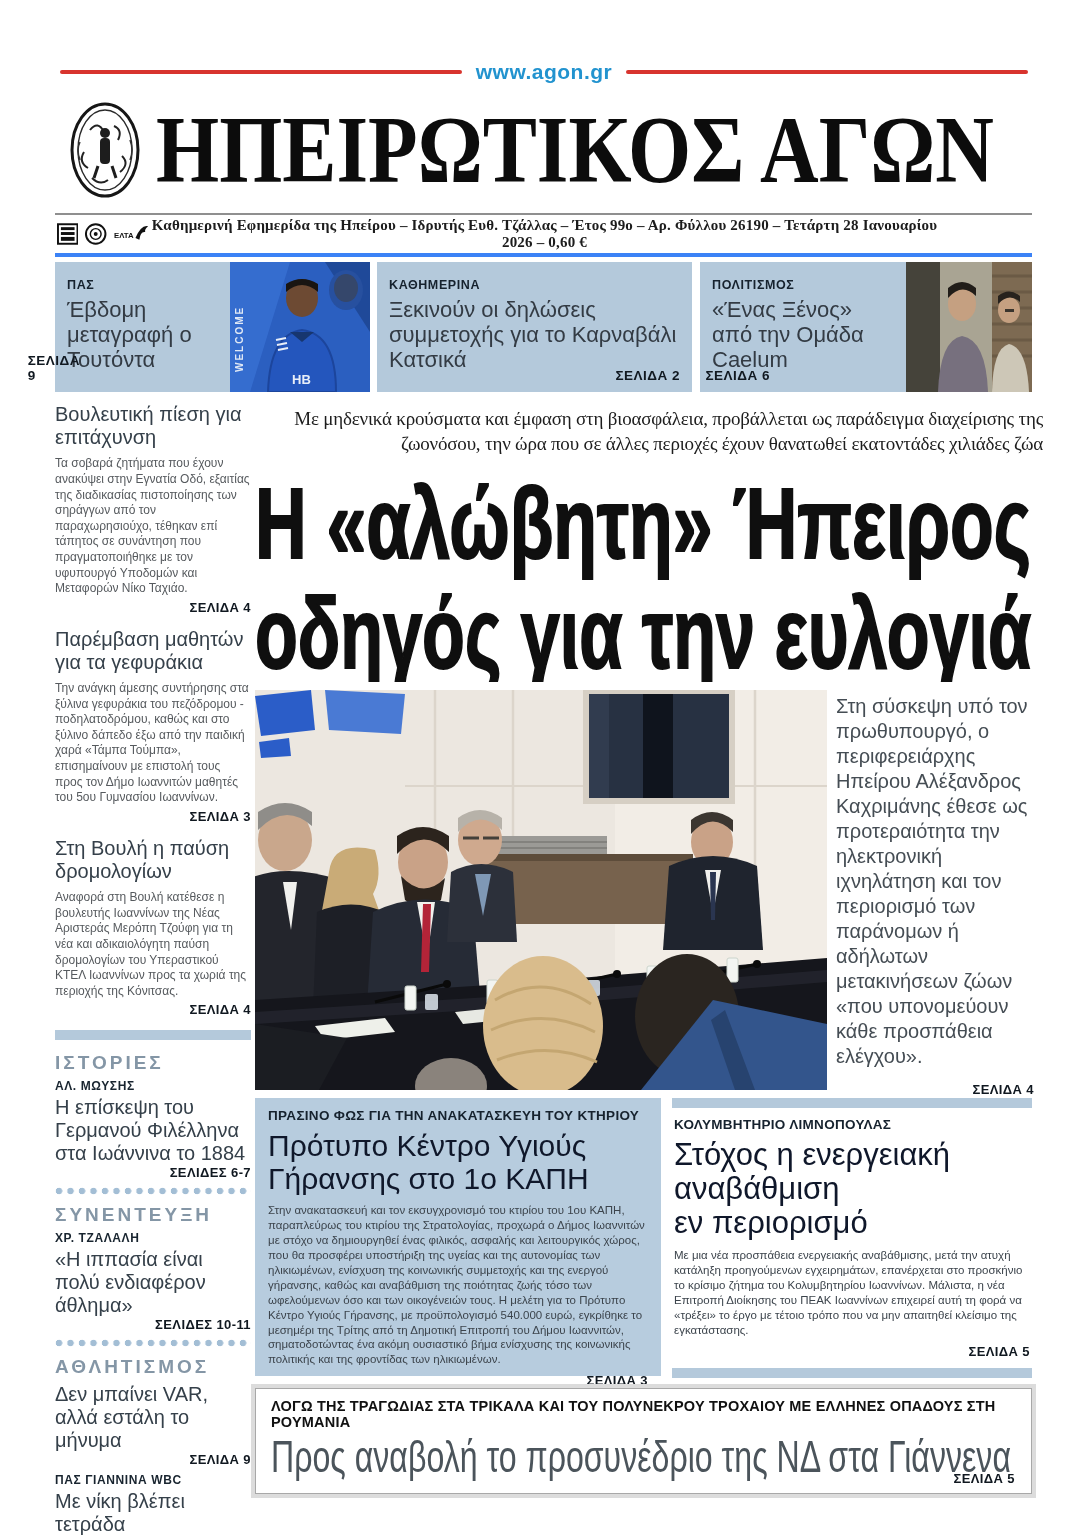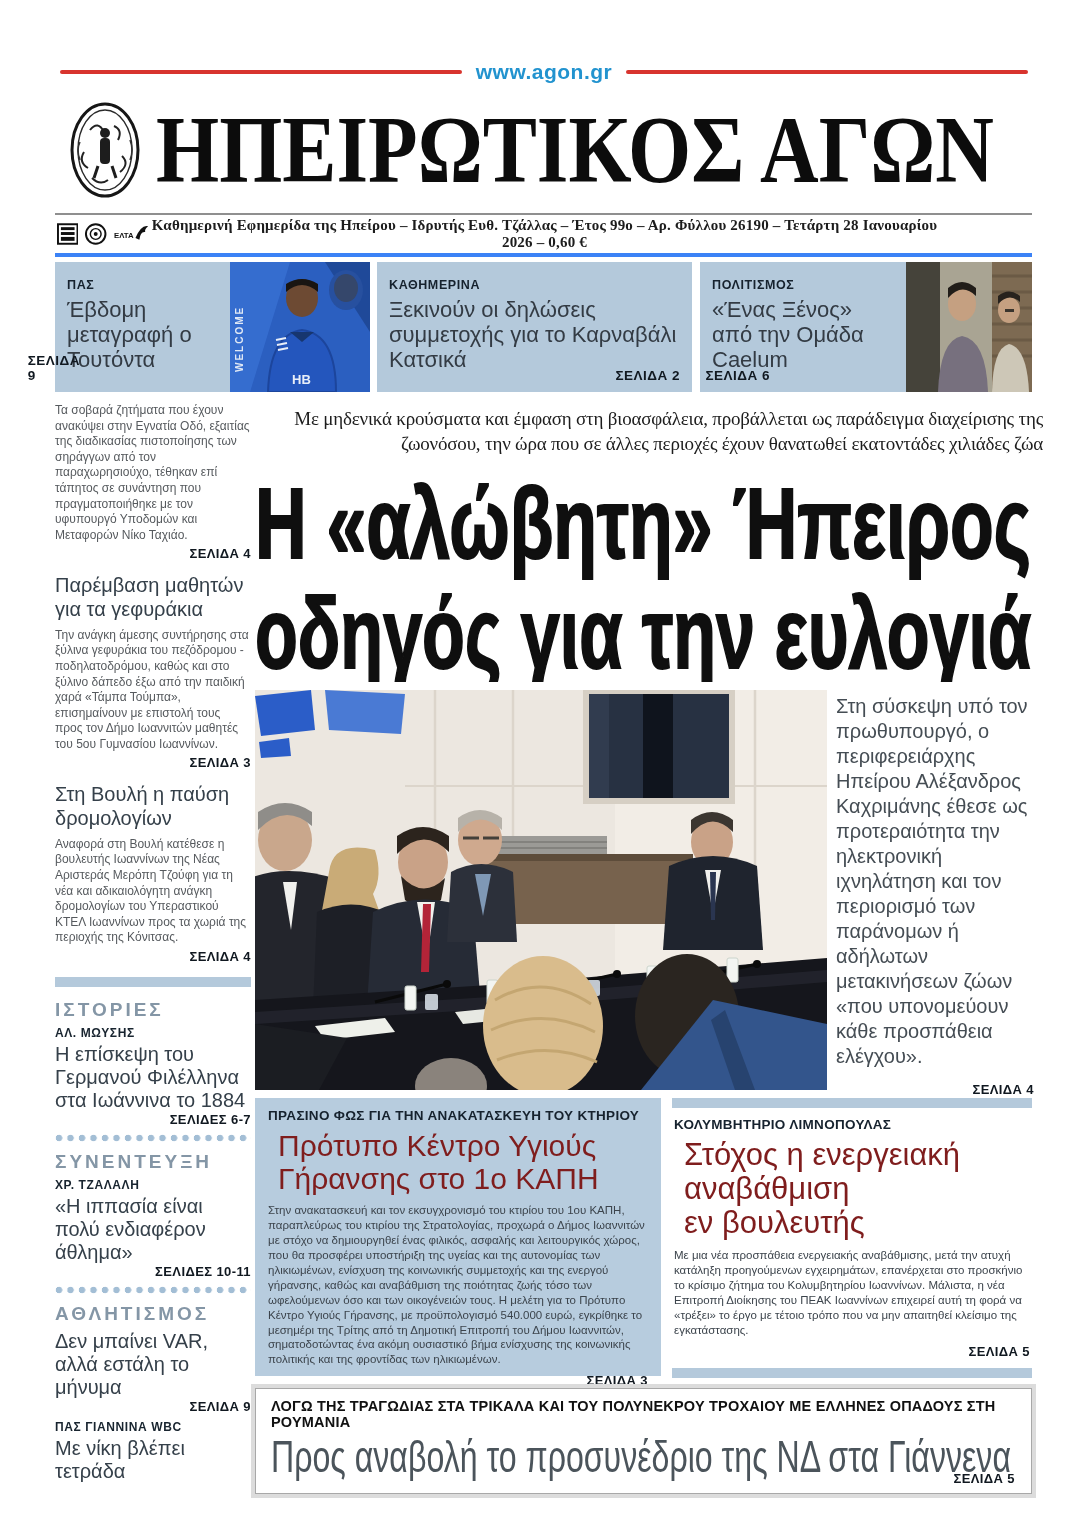--- a/index.html
+++ b/index.html
@@ -41,21 +41,21 @@
   .lede{position:absolute;left:255px;top:406px;width:788px;font-family:"Liberation Serif",serif;
         font-size:19px;color:#1d1d1d;line-height:1.34;letter-spacing:-0.2px;text-align:right;}
   .headline{position:absolute;left:253px;top:466px;}
   .photo{position:absolute;left:255px;top:690px;width:572px;height:400px;overflow:hidden;}
   .sidecol{position:absolute;left:836px;top:694px;width:198px;font-size:20px;color:#454d54;line-height:25px;}
   .sidecol .lc-page{margin-top:8px;}
   
   .box-kaph{position:absolute;left:255px;top:1098px;width:406px;height:278px;background:#b7ccde;
             box-sizing:border-box;padding:10px 13px;}
   .b-kicker{font-size:13.5px;font-weight:bold;color:#16222e;letter-spacing:.3px;}
-  .b-title{font-size:30px;color:#7f1d1d;line-height:1.1;margin:6px 0 8px 10px;}
+  .b-title{font-size:30px;color:#0f172a;line-height:1.1;margin:6px 0 8px 0;}
   .b-body{font-size:11.5px;color:#3c444c;line-height:1.3;}
   .b-page{font-size:13px;font-weight:bold;color:#101820;text-align:right;letter-spacing:.4px;margin-top:6px;}
   .box-pool{position:absolute;left:672px;top:1098px;width:360px;height:278px;box-sizing:border-box;}
   .box-pool .inner{padding:9px 2px 0 2px;}
   
   .banner{position:absolute;left:255px;top:1388px;width:777px;height:106px;box-sizing:border-box;
           background:#ffffff;border:1px solid #a8a8a8;box-shadow:0 0 0 4px #dcdcdc;padding:9px 15px;}
   .bn-kicker{font-size:14.5px;font-weight:bold;color:#111;letter-spacing:.2px;}
   .bn-page{position:absolute;right:16px;bottom:7px;font-size:13px;font-weight:bold;color:#101820;letter-spacing:.4px;}
 </style>
@@ -152,31 +152,32 @@
       <path d="M32 130 q2 -52 24 -56 q24 4 26 56 z" fill="#77707e"></path>
       <ellipse cx="103" cy="48" rx="11" ry="13" fill="#c5a081"></ellipse>
       <path d="M92 42 q11 -12 22 -2 l0 -6 q-11 -9 -22 0 z" fill="#27221d"></path>
       <path d="M86 130 q1 -44 17 -48 q18 4 20 48 z" fill="#cdc7b7"></path>
       <rect x="99" y="47" width="9" height="3" fill="#3a342d"></rect>
     </svg>
   </div>
 
   <div class="leftcol">
     <div>
+      <div class="lc-title">Βουλευτική πίεση για επιτάχυνση</div>
       <div class="lc-body">Τα σοβαρά ζητήματα που έχουν ανακύψει στην Εγνατία Οδό, εξαιτίας της διαδικασίας πιστοποίησης των σηράγγων από τον παραχωρησιούχο, τέθηκαν επί τάπητος σε συνάντηση που πραγματοποιήθηκε με τον υφυπουργό Υποδομών και Μεταφορών Νίκο Ταχιάο.</div>
       <div class="lc-page">ΣΕΛΙΔΑ 4</div>
     </div>
     <div>
       <div class="lc-title">Παρέμβαση μαθητών για τα γεφυράκια</div>
       <div class="lc-body">Την ανάγκη άμεσης συντήρησης στα ξύλινα γεφυράκια του πεζόδρομου - ποδηλατοδρόμου, καθώς και στο ξύλινο δάπεδο έξω από την παιδική χαρά «Τάμπα Τούμπα», επισημαίνουν με επιστολή τους προς τον Δήμο Ιωαννιτών μαθητές του 5ου Γυμνασίου Ιωαννίνων.</div>
       <div class="lc-page">ΣΕΛΙΔΑ 3</div>
     </div>
     <div>
       <div class="lc-title">Στη Βουλή η παύση δρομολογίων</div>
-      <div class="lc-body">Αναφορά στη Βουλή κατέθεσε η βουλευτής Ιωαννίνων της Νέας Αριστεράς Μερόπη Τζούφη για τη νέα και αδικαιολόγητη ανάγκη δρομολογίων του Υπεραστικού ΚΤΕΛ Ιωαννίνων προς τα χωριά της περιοχής της Κόνιτσας.</div>
+      <div class="lc-body">Αναφορά στη Βουλή κατέθεσε η βουλευτής Ιωαννίνων της Νέας Αριστεράς Μερόπη Τζούφη για τη νέα και αδικαιολόγητη παύση δρομολογίων του Υπεραστικού ΚΤΕΛ Ιωαννίνων προς τα χωριά της περιοχής της Κόνιτσας.</div>
       <div class="lc-page">ΣΕΛΙΔΑ 4</div>
     </div>
 
     <div class="bluebar"></div>
 
     <div>
       <div class="sec-head">ΙΣΤΟΡΙΕΣ</div>
       <div class="sec-kicker">ΑΛ. ΜΩΥΣΗΣ</div>
       <div class="sec-title">Η επίσκεψη του Γερμανού Φιλέλληνα στα Ιωάννινα το 1884</div>
       <div class="lc-page" style="margin-bottom:0;">ΣΕΛΙΔΕΣ 6-7</div>
@@ -310,21 +311,21 @@
     <div class="b-page">ΣΕΛΙΔΑ 3</div>
   </div>
 
   <div class="box-pool">
     <div class="bluebar" style="margin:0;"></div>
     <div class="inner">
       <div class="b-kicker">ΚΟΛΥΜΒΗΤΗΡΙΟ ΛΙΜΝΟΠΟΥΛΑΣ</div>
       <div class="b-title" style="font-size:31px;">
         <div>Στόχος η ενεργειακή</div>
         <div>αναβάθμιση</div>
-        <div>εν βουλευτής</div>
+        <div>εν περιορισμό</div>
       </div>
       <div class="b-body">Με μια νέα προσπάθεια ενεργειακής αναβάθμισης, μετά την ατυχή κατάληξη προηγούμενων εγχειρημάτων, επανέρχεται στο προσκήνιο το κρίσιμο ζήτημα του Κολυμβητηρίου Ιωαννίνων. Μάλιστα, η νέα Επιτροπή Διοίκησης του ΠΕΑΚ Ιωαννίνων επιχειρεί αυτή τη φορά να «τρέξει» το έργο με τέτοιο τρόπο που να μην απαιτηθεί κλείσιμο της εγκατάστασης.</div>
       <div class="b-page">ΣΕΛΙΔΑ 5</div>
     </div>
     <div class="bluebar" style="margin:9px 0 0 0;"></div>
   </div>
 
   <div class="banner">
     <div class="bn-kicker">ΛΟΓΩ ΤΗΣ ΤΡΑΓΩΔΙΑΣ ΣΤΑ ΤΡΙΚΑΛΑ ΚΑΙ ΤΟΥ ΠΟΛΥΝΕΚΡΟΥ ΤΡΟΧΑΙΟΥ ΜΕ ΕΛΛΗΝΕΣ ΟΠΑΔΟΥΣ ΣΤΗ ΡΟΥΜΑΝΙΑ</div>
     <svg width="745" height="54" viewBox="0 0 745 54">

